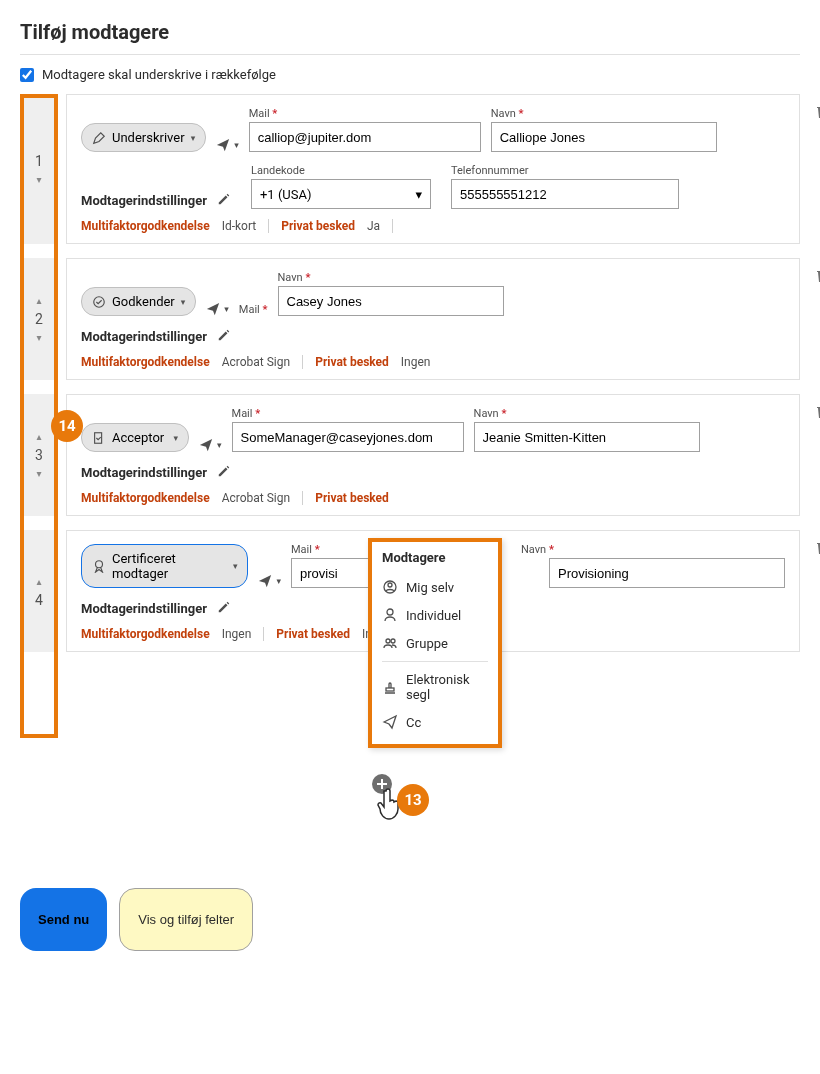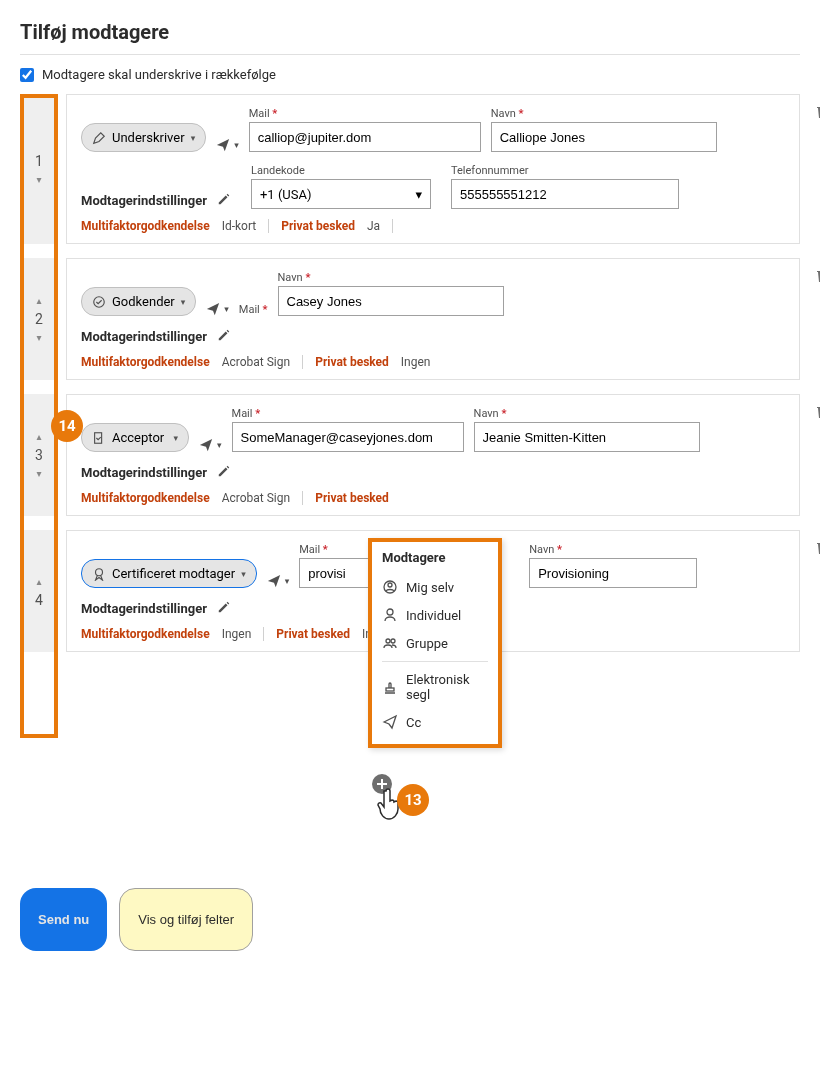--- a/index.html
+++ b/index.html
@@ -53,21 +53,21 @@
 .popup-divider { height: 1px; background: #e0e0e0; margin: 4px 0; }
 
 .add-plus-btn { position: absolute; left: 352px; top: 680px; width: 20px; height: 20px; border-radius: 50%; background: #6e6e6e; color: #fff; display: flex; align-items: center; justify-content: center; font-size: 14px; cursor: pointer; z-index: 8; }
 .hand-cursor { position: absolute; left: 354px; top: 693px; font-size: 24px; z-index: 9; pointer-events: none; }
 
 .callout { position: absolute; width: 32px; height: 32px; border-radius: 50%; background: #e8790b; color: #fff; display: flex; align-items: center; justify-content: center; font-weight: 700; font-size: 15px; z-index: 12; }
 .callout-14 { left: 15px; top: 316px; margin-left: 16px; }
 .callout-13 { left: 377px; top: 690px; }
 
 .bottom-bar { position: absolute; left: 20px; top: 888px; display: flex; gap: 12px; }
-.btn-primary { background: #1473e6; color: #e5e5e5; border: none; border-radius: 16px; padding: 8px 18px; font-size: 13px; font-weight: 700; cursor: pointer; }
+.btn-primary { background: #1473e6; color: #000000; border: none; border-radius: 16px; padding: 8px 18px; font-size: 13px; font-weight: 700; cursor: pointer; }
 .btn-secondary { background: #fef9c3; color: #2c2c2c; border: 1px solid #a0a0a0; border-radius: 16px; padding: 23px 18px; font-size: 13px; cursor: pointer; }
 
 .icon-role { width: 14px; height: 14px; display: inline-block; }
 svg { flex-shrink: 0; }
 </style>
 </head>
 <body>
 
 <div class="container">
   <div class="page-title">Tilføj modtagere</div>
@@ -277,21 +277,21 @@
                 <path d="M1 8l14-7-5 14-2-5-7-2z"></path>
               </svg>
             <span class="chev-d">▾</span>
           </div>
           <div class="field-group">
             <span class="field-label"><span>Mail</span> <span class="req-star">*</span></span>
             <input class="text-input" style="width: 190px;" value="provisi">
           </div>
           <div class="field-group" style="margin-left:30px;">
             <span class="field-label"><span>Navn</span> <span class="req-star">*</span></span>
-            <input class="text-input" style="width: 168px;" value="Provisioning">
+            <input class="text-input" style="width: 236px; margin-left: 28px;" value="Provisioning">
           </div>
         </div>
         <div class="settings-row">
           <span class="settings-label">Modtagerindstillinger</span>
           <span class="pencil">
             <svg width="14" height="14" viewBox="0 0 16 16" fill="#505050">
                 <path d="M2 12l8-8 2 2-8 8H2v-2z M12 2l2 2-1 1-2-2 1-1z"></path>
               </svg>
           </span>
         </div>

